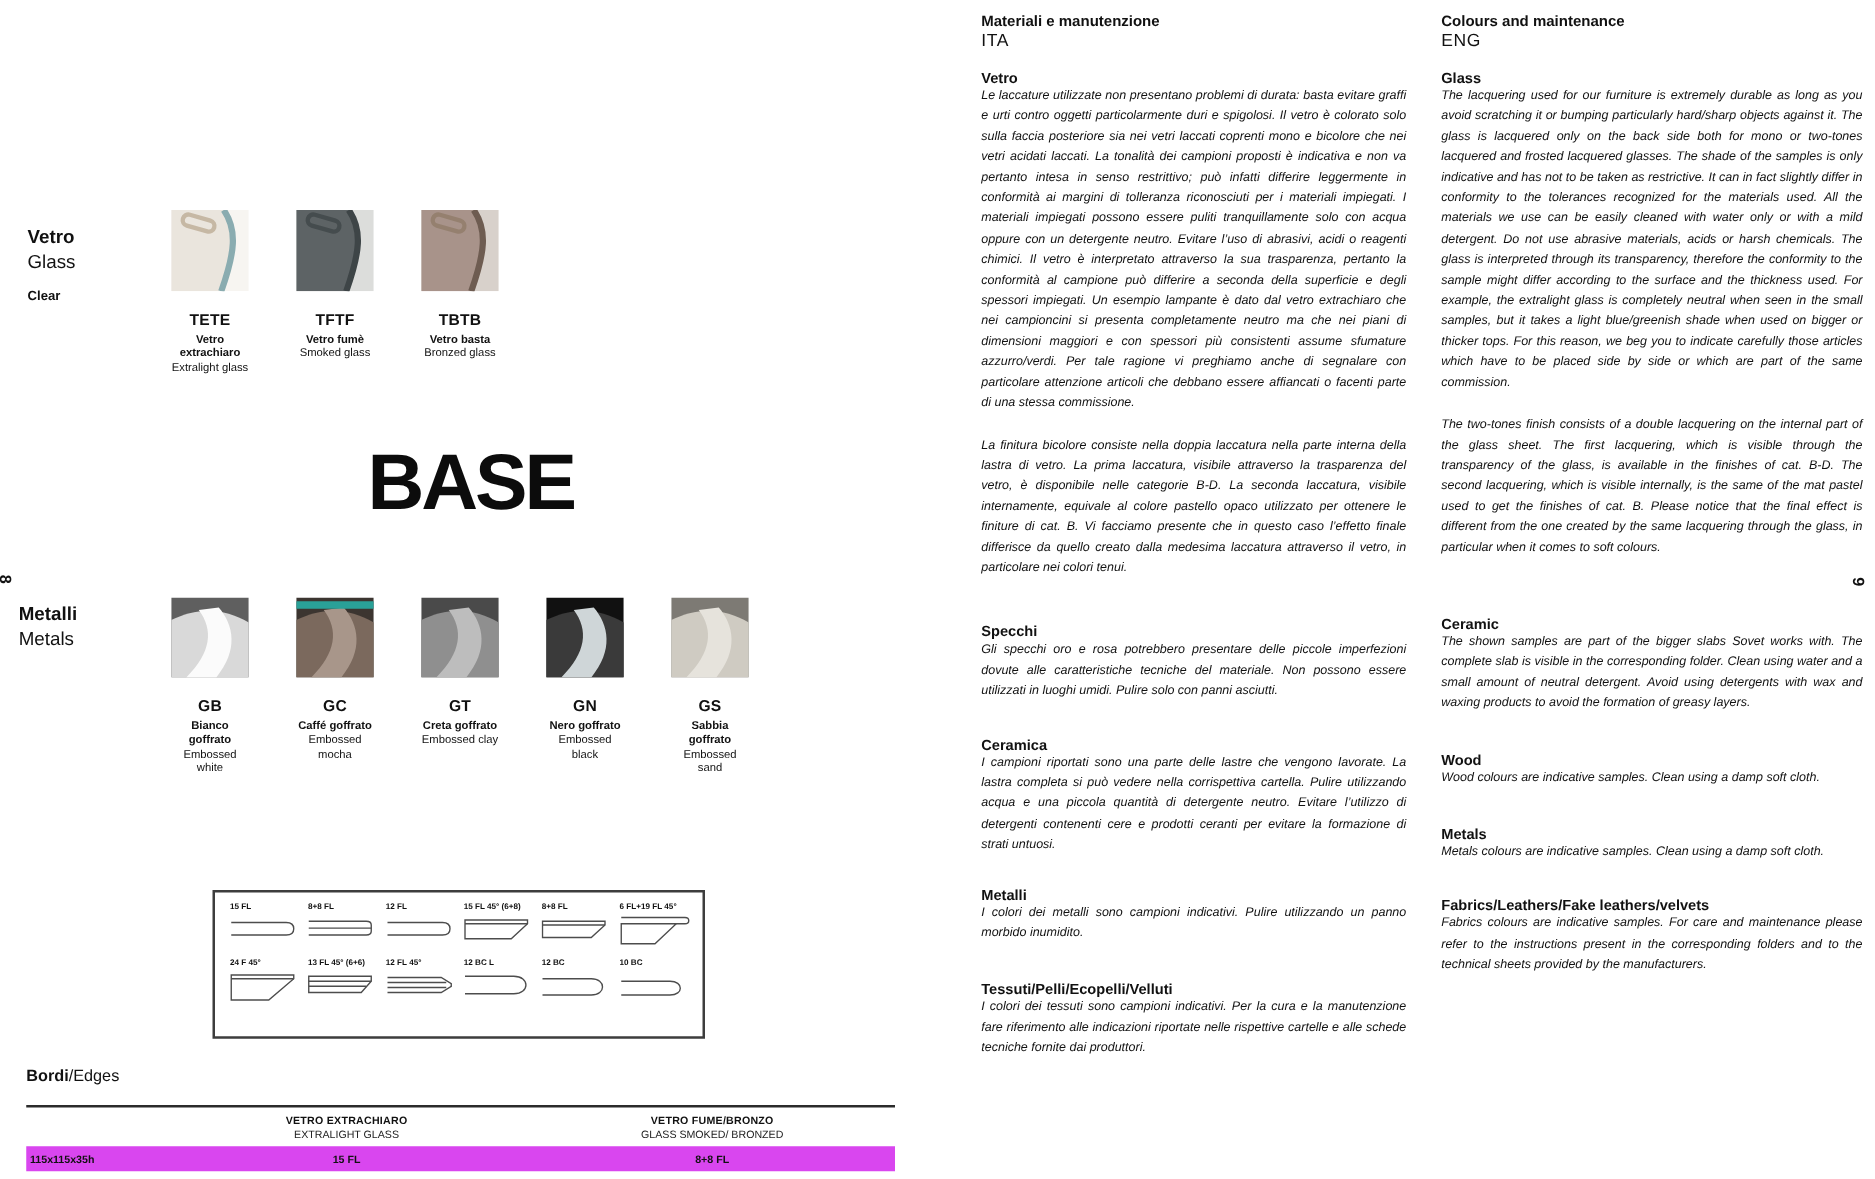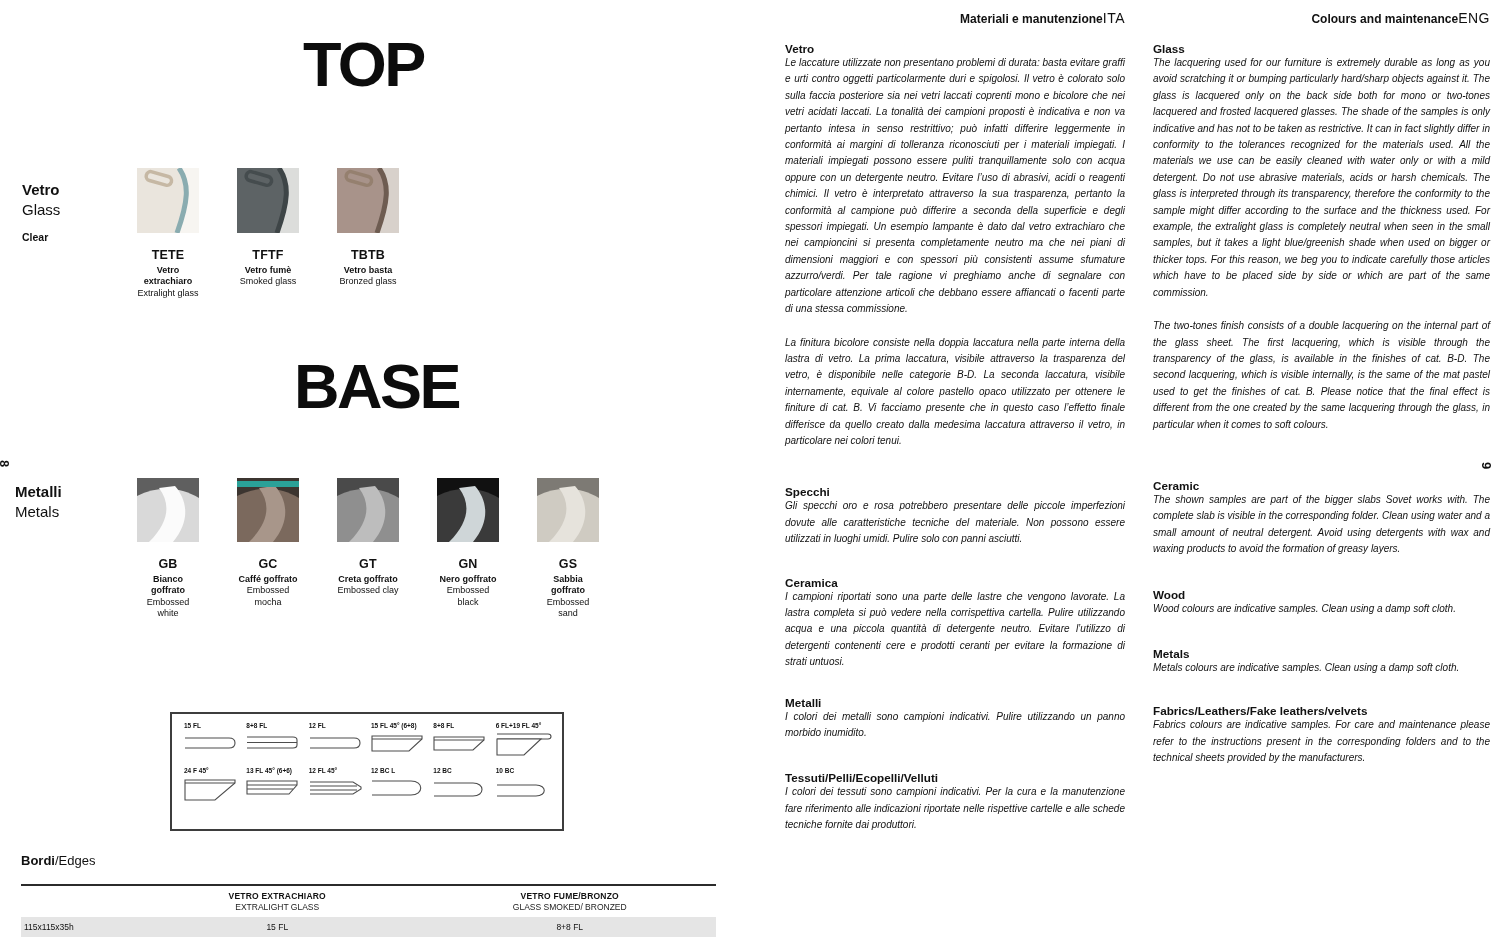--- a/index.html
+++ b/index.html
@@ -48,33 +48,32 @@
 
   
   .page-num{position:absolute;font-weight:bold;font-size:13px;}
   #pn-left{left:1px;top:456px;transform:rotate(90deg);}
   #pn-right{left:1483px;top:458px;transform:rotate(90deg);}
 
   
   .txt-col{position:absolute;top:10px;}
   #col-ita{left:785px;width:340px;}
   #col-eng{left:1153px;width:337px;}
-  .col-head{display:flex;justify-content:flex-end;align-items:baseline;}
+  .col-head{display:flex;justify-content:flex-start;align-items:baseline;flex-direction:column;}
   .col-title{font-weight:bold;font-size:12px;}
   .col-lang{font-size:14px;letter-spacing:0.5px;}
   .sec-h{font-weight:bold;font-size:11.7px;}
   .sec p{margin:0;font-size:10px;line-height:16.4px;text-align:justify;font-style:italic;}
   .sec p + p{margin-top:17px;}
 </style>
 </head>
 <body>
 
 <div class="page">
 
-  <div class="big-title" id="top-title">TOP</div>
 
   <div class="group-label" id="glass-label">
     <div class="gl-it">Vetro</div>
     <div class="gl-en">Glass</div>
     <div class="gl-sub">Clear</div>
   </div>
 
   <div class="swatch-row" id="glass-swatches">
       <div class="swatch-cell"><svg class="sw-img" width="62" height="65" viewBox="0 0 62 65">
           <rect width="62" height="65" fill="#f7f5f1"></rect>
@@ -227,21 +226,21 @@
         <div></div>
         <div class="t-h">
           <div class="th-it">VETRO EXTRACHIARO</div>
           <div class="th-en">EXTRALIGHT GLASS</div>
         </div>
         <div class="t-h">
           <div class="th-it">VETRO FUME/BRONZO</div>
           <div class="th-en">GLASS SMOKED/ BRONZED</div>
         </div>
       </div>
-      <div class="t-row" style="background: #e5e5e5;">
+      <div class="t-row" style="background: #d946ef; font-weight: bold;">
         <div class="t-size">115x115x35h</div>
         <div class="t-val">15 FL</div>
         <div class="t-val">8+8 FL</div>
       </div>
     </div>
 
   <div class="page-num" id="pn-left">8</div>
   <div class="page-num" id="pn-right">9</div>
 
   <div class="txt-col" id="col-ita">

